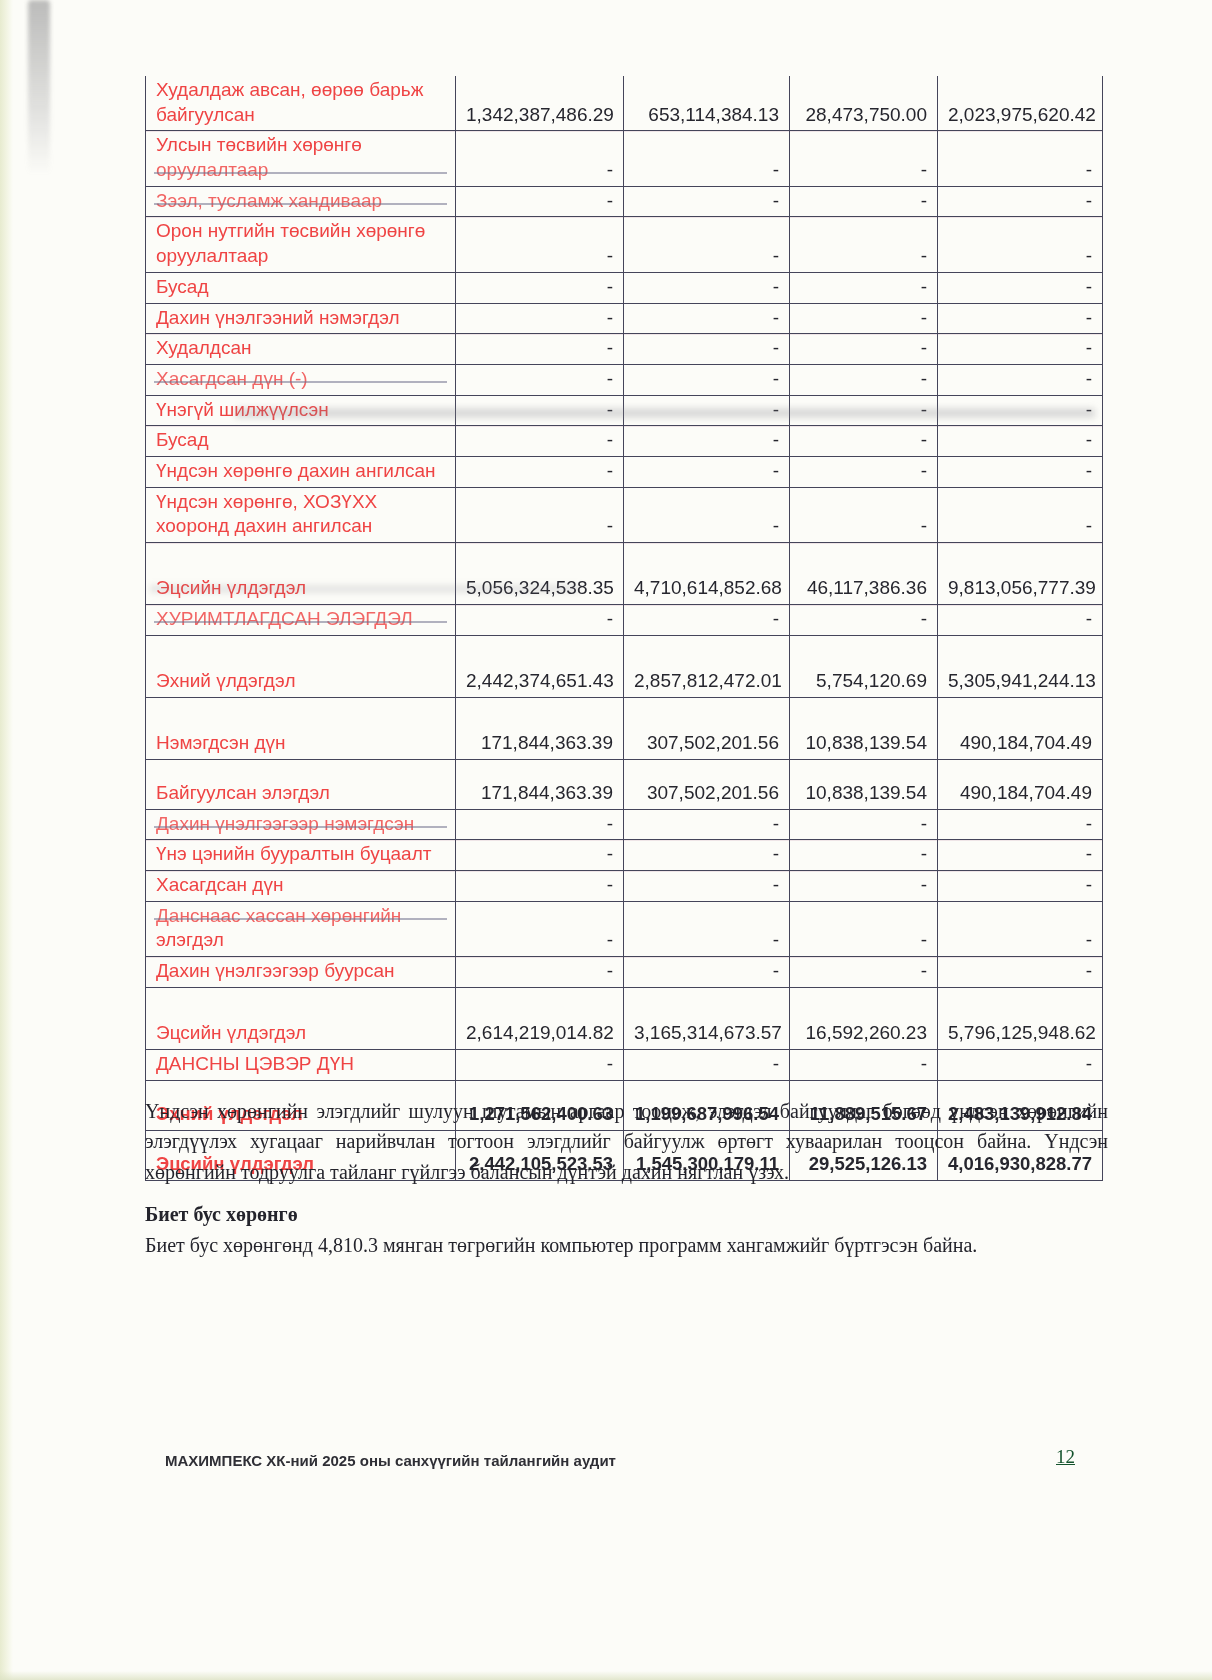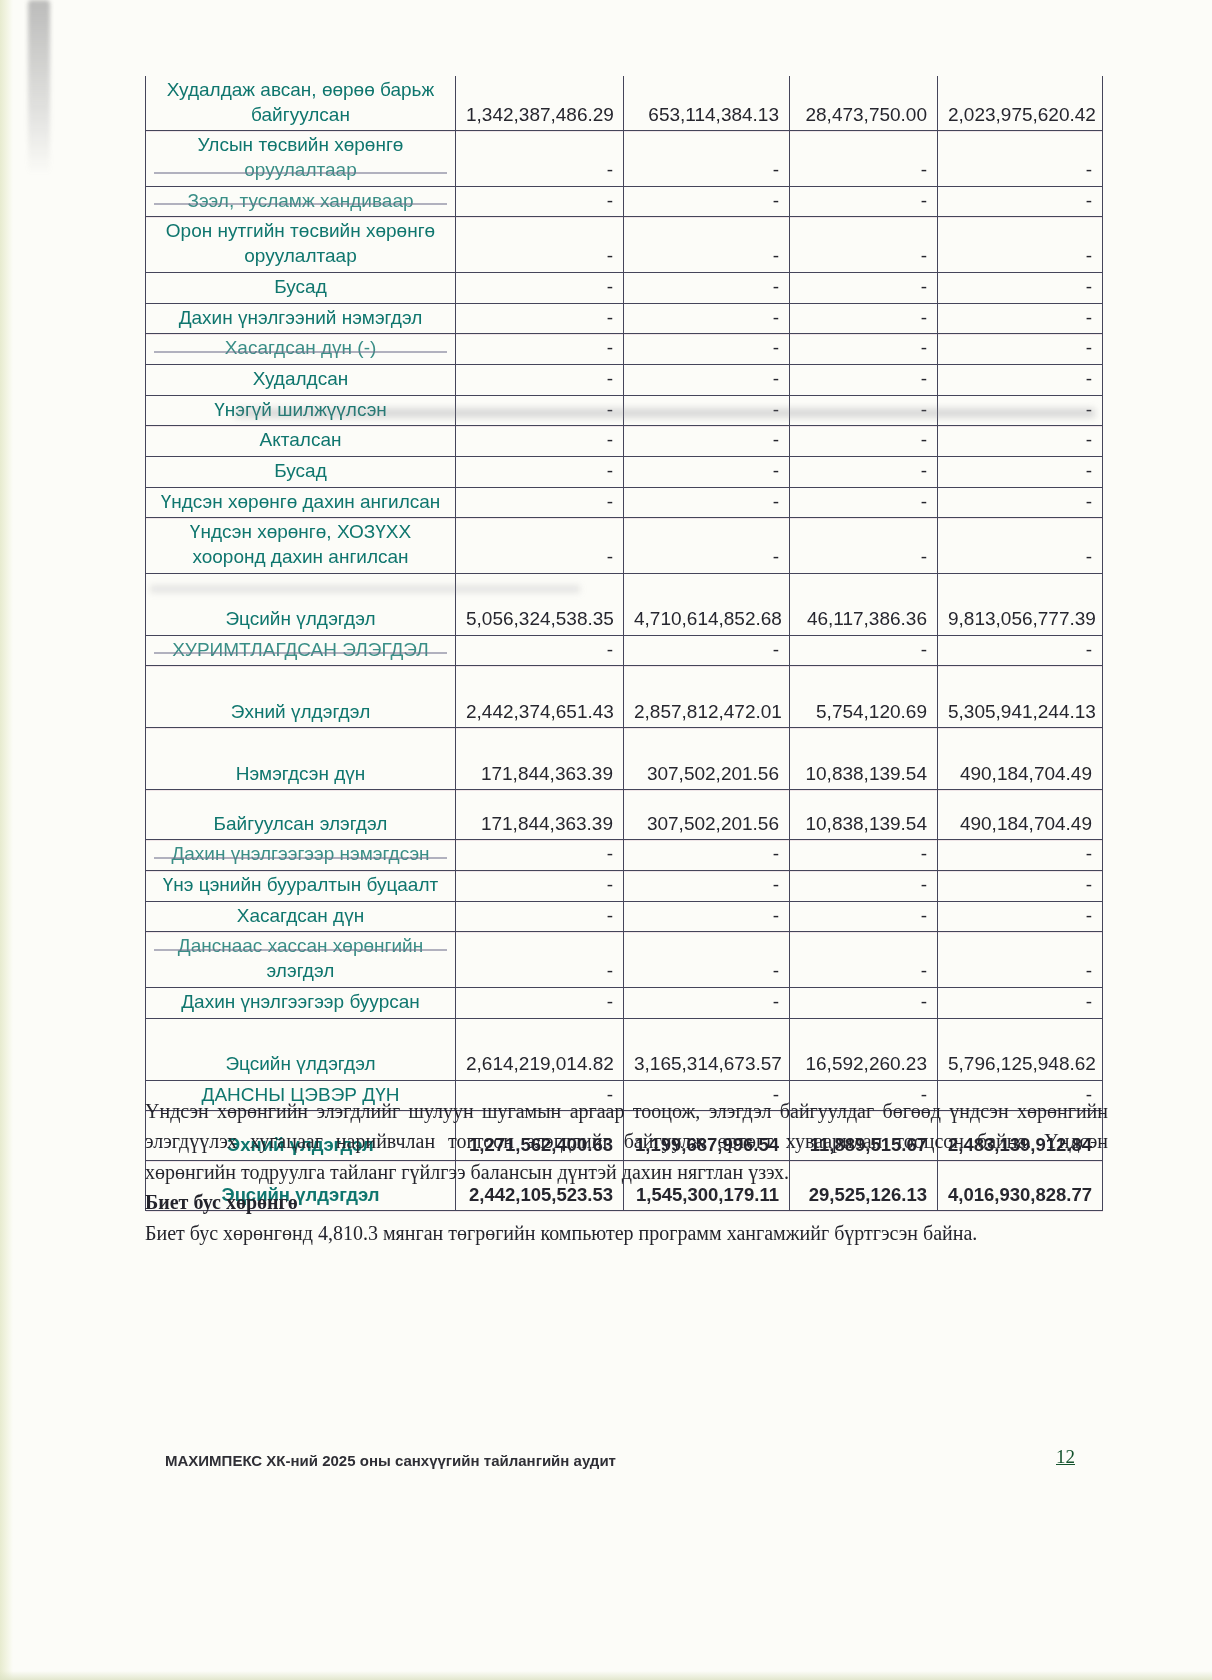--- a/index.html
+++ b/index.html
@@ -27,36 +27,36 @@
   table.tbl{border-collapse:collapse;table-layout:fixed;width:957px;
     font-family:"Liberation Sans",sans-serif;}
   table.tbl td{
     border:1px solid #45455a;
     vertical-align:bottom;
     padding:2px 10px 3px 10px;
     font-size:19px;line-height:1.3;
     box-shadow:0 0.5px 0 rgba(150,70,110,.25);
   }
   table.tbl tr:first-child td{border-top:none;}
-  td.lbl{padding-left:11px;color:#0f766e;text-align:center;}
+  td.lbl{padding-left:11px;color:#ef4444;}
   td.num{text-align:right;white-space:nowrap;font-size:18.5px;color:#26262e;}
   tr.rt td{height:56px;}    
   tr.rt2 td{height:44px;}
   tr.rb td{font-weight:bold;font-size:18.5px;}
   tr.rb td.num{font-size:18.5px;}
   .smudge{position:relative;opacity:.82;filter:blur(.45px);}
   .smudge::after{content:"";position:absolute;left:-2px;right:-2px;top:58%;height:2px;
     background:rgba(85,85,120,.55);}
 
   
   .bodytext{position:absolute;left:145px;top:1096px;width:963px;
     font-family:"Liberation Serif",serif;font-size:20px;line-height:1.52;
     color:#24242c;text-align:justify;}
   .bodytext p{margin:0;}
-  .bodytext .hdg{font-weight:bold;text-align:left;}
+  .bodytext .hdg{font-weight:bold;text-align:left;margin-top:12px;}
 
   
   .footer-left{position:absolute;left:146px;top:1452px;
     font-family:"Liberation Sans",sans-serif;font-weight:bold;font-size:15px;color:#2f2f36;margin-left:19px;}
   .page-num{position:absolute;left:1056px;top:1446px;
     font-family:"Liberation Serif",serif;font-size:19px;color:#14532d;text-decoration:underline;}
 </style>
 </head>
 <body>
 
@@ -126,48 +126,39 @@
           <td class="lbl">
             <div>Дахин үнэлгээний нэмэгдэл</div>
           </td>
           <td class="num">-</td>
           <td class="num">-</td>
           <td class="num">-</td>
           <td class="num">-</td>
         </tr>
         <tr class="">
           <td class="lbl">
+            <div>Худалдсан</div>
+          </td>
+          <td class="num">-</td>
+          <td class="num">-</td>
+          <td class="num">-</td>
+          <td class="num">-</td>
+        </tr>
+        <tr class="">
+          <td class="lbl">
             <div class="smudge">Хасагдсан дүн (-)</div>
           </td>
           <td class="num">-</td>
           <td class="num">-</td>
           <td class="num">-</td>
           <td class="num">-</td>
         </tr>
         <tr class="">
           <td class="lbl">
-            <div>Худалдсан</div>
-          </td>
-          <td class="num">-</td>
-          <td class="num">-</td>
-          <td class="num">-</td>
-          <td class="num">-</td>
-        </tr>
-        <tr class="">
-          <td class="lbl">
             <div>Үнэгүй шилжүүлсэн</div>
-          </td>
-          <td class="num">-</td>
-          <td class="num">-</td>
-          <td class="num">-</td>
-          <td class="num">-</td>
-        </tr>
-        <tr class="">
-          <td class="lbl">
-            <div>Акталсан</div>
           </td>
           <td class="num">-</td>
           <td class="num">-</td>
           <td class="num">-</td>
           <td class="num">-</td>
         </tr>
         <tr class="">
           <td class="lbl">
             <div>Бусад</div>
           </td>

